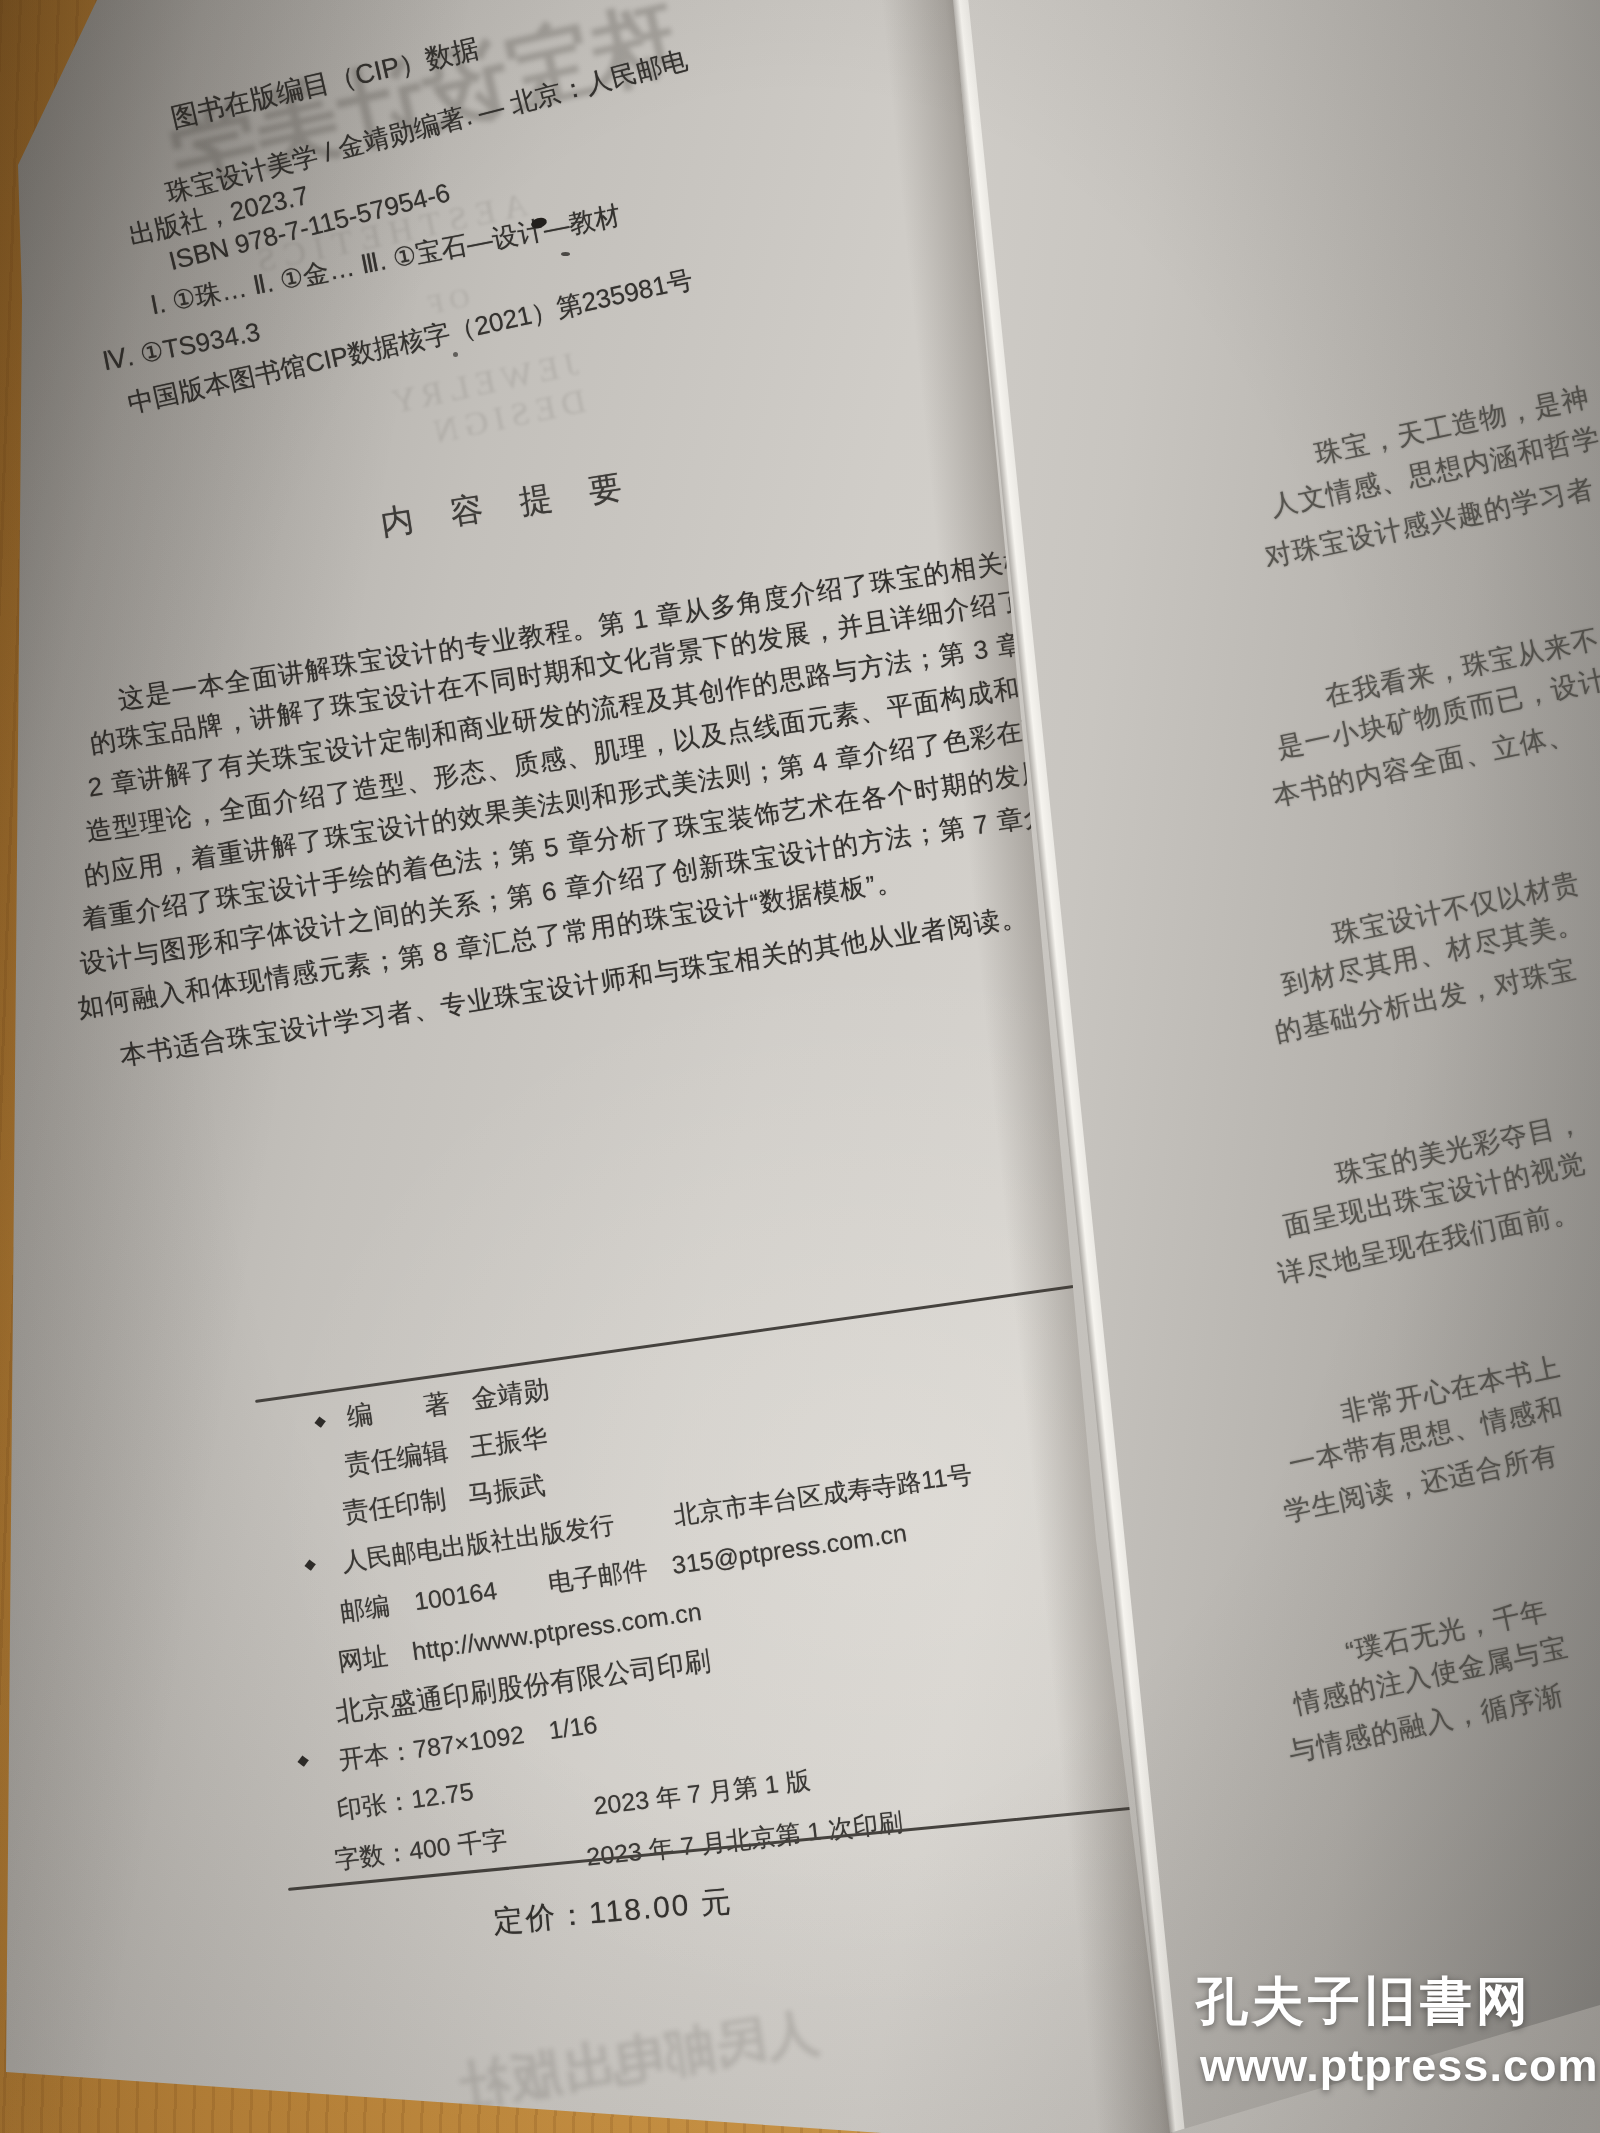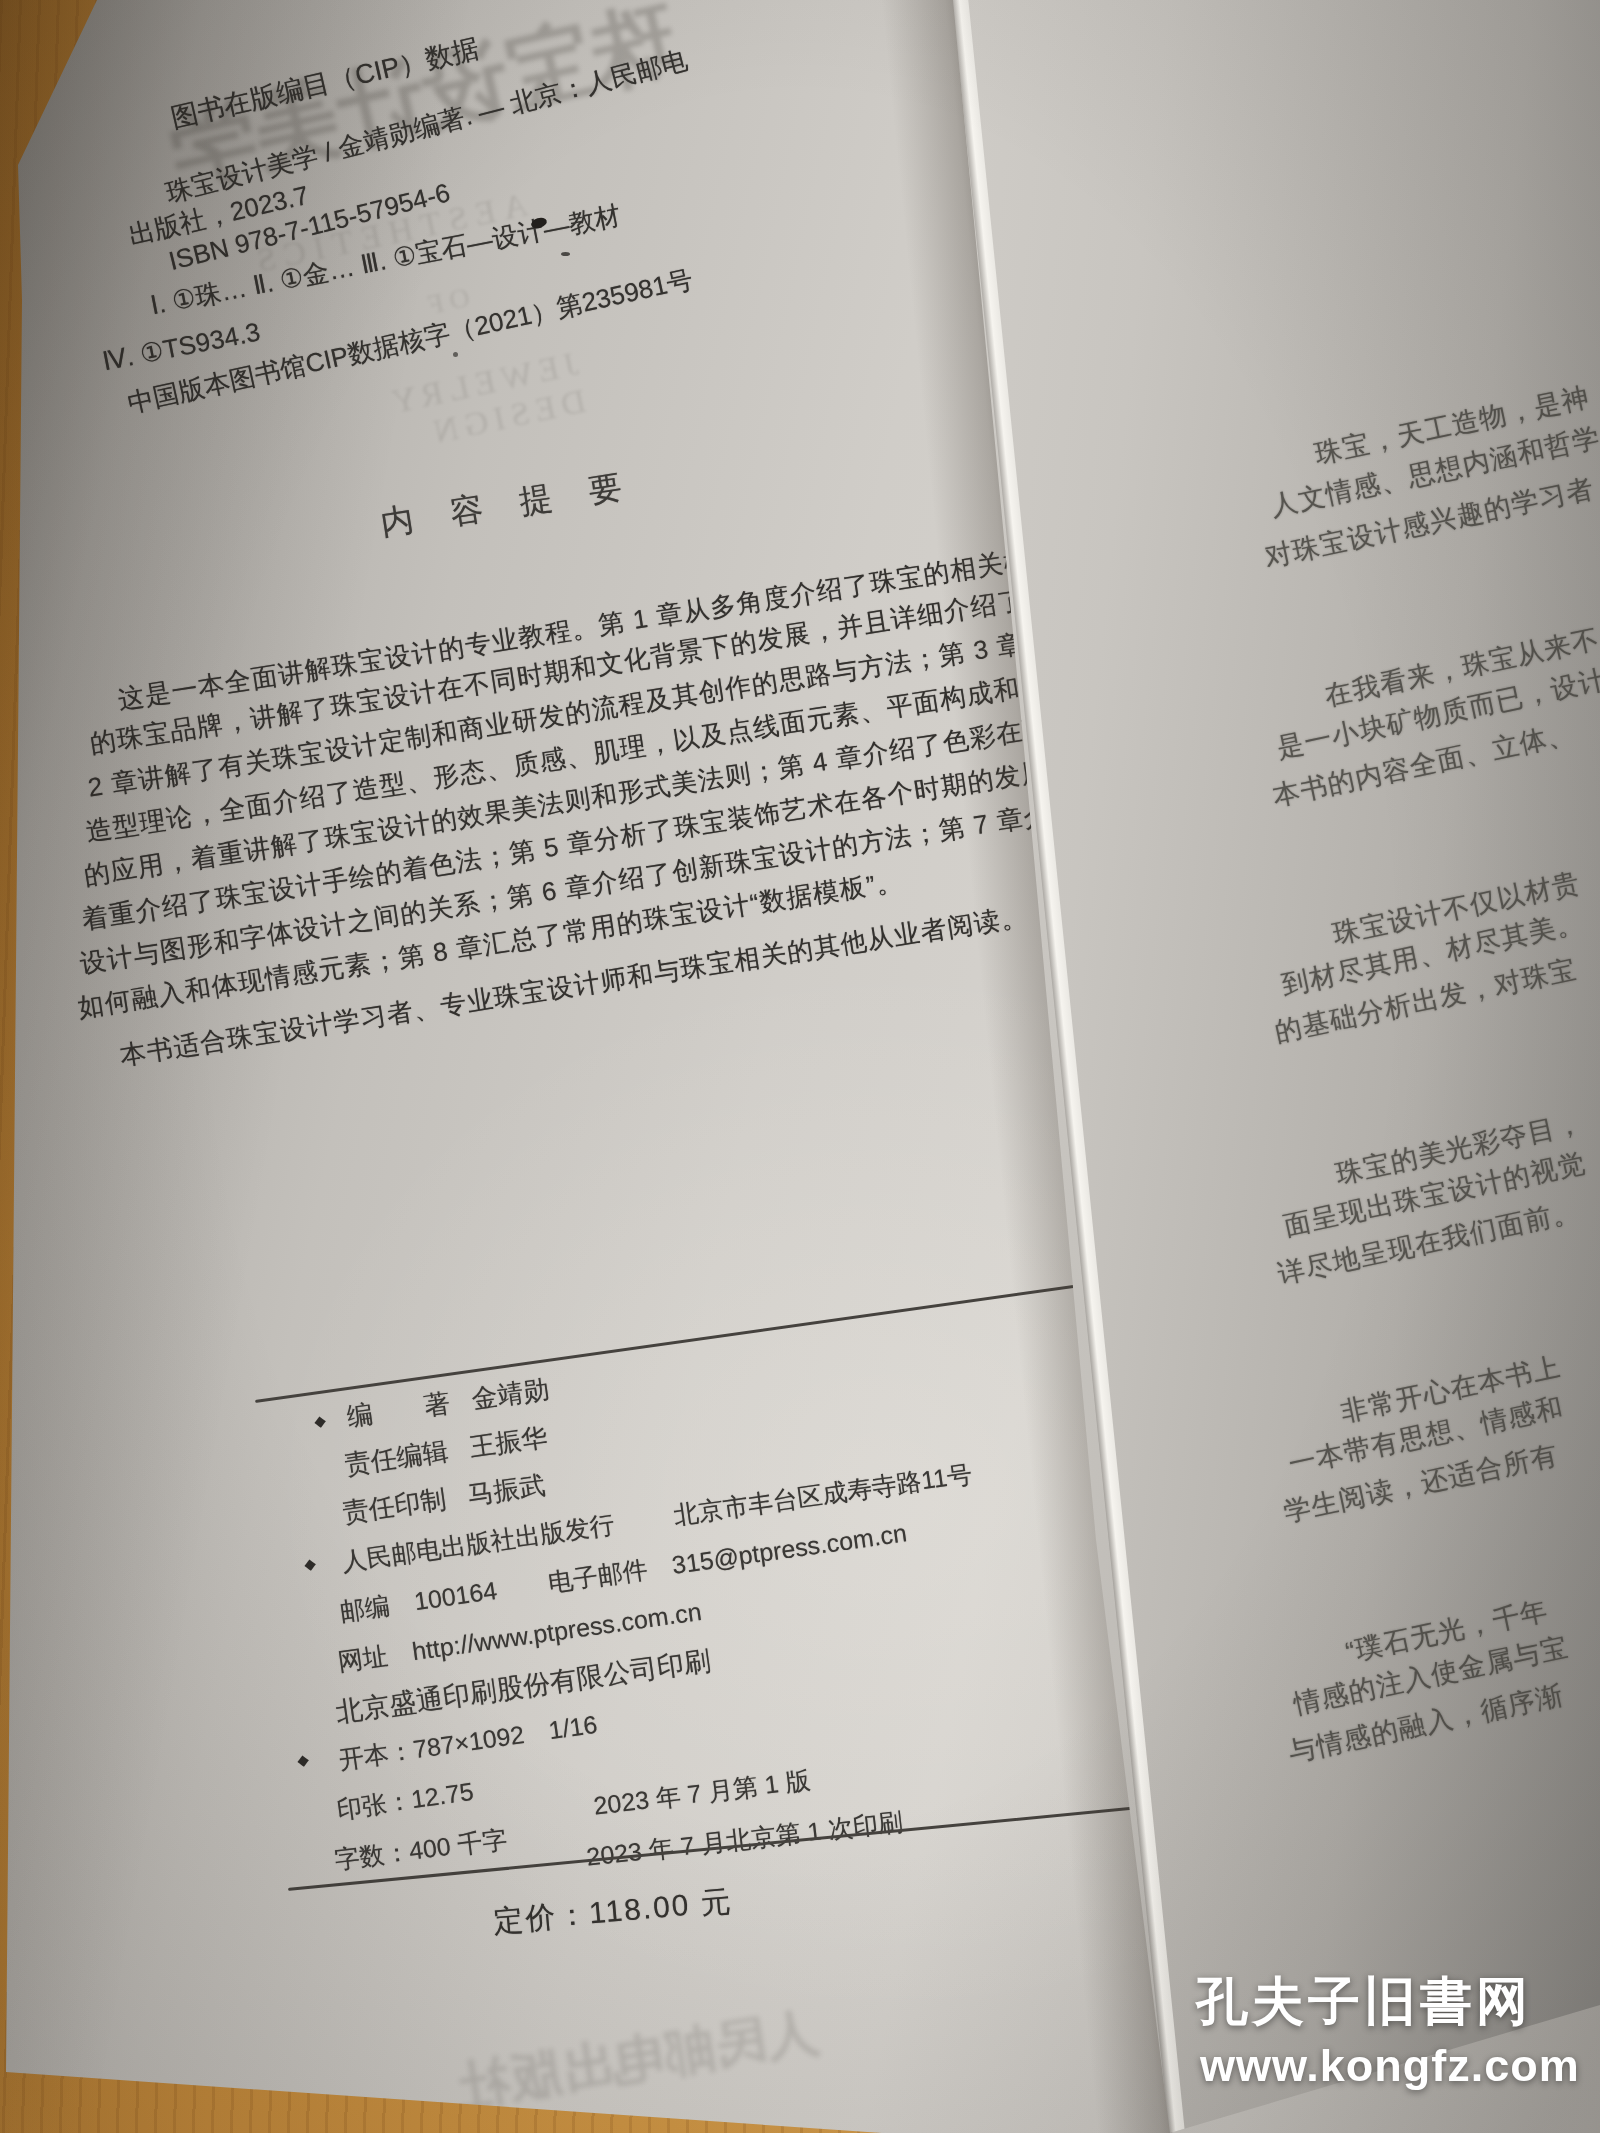--- a/index.html
+++ b/index.html
@@ -147,13 +147,13 @@
   <div class="ln rp" style="left:1281px;top:1498px;transform:rotate(-12deg);">学生阅读，还适合所有</div>
 
   <div class="ln rp" style="left:1343px;top:1638px;transform:rotate(-12deg);">“璞石无光，千年</div>
   <div class="ln rp" style="left:1291px;top:1690px;transform:rotate(-12deg);">情感的注入使金属与宝</div>
   <div class="ln rp" style="left:1286px;top:1738px;transform:rotate(-12deg);">与情感的融入，循序渐</div>
 </div>
 
 <div class="vignette"></div>
 
 <div class="ln watermark wm1">孔夫子旧書网</div>
-<div class="ln watermark wm2">www.kongfz.com</div>
+<div class="ln watermark wm2">www.ptpress.com</div>
 
 </body></html>

